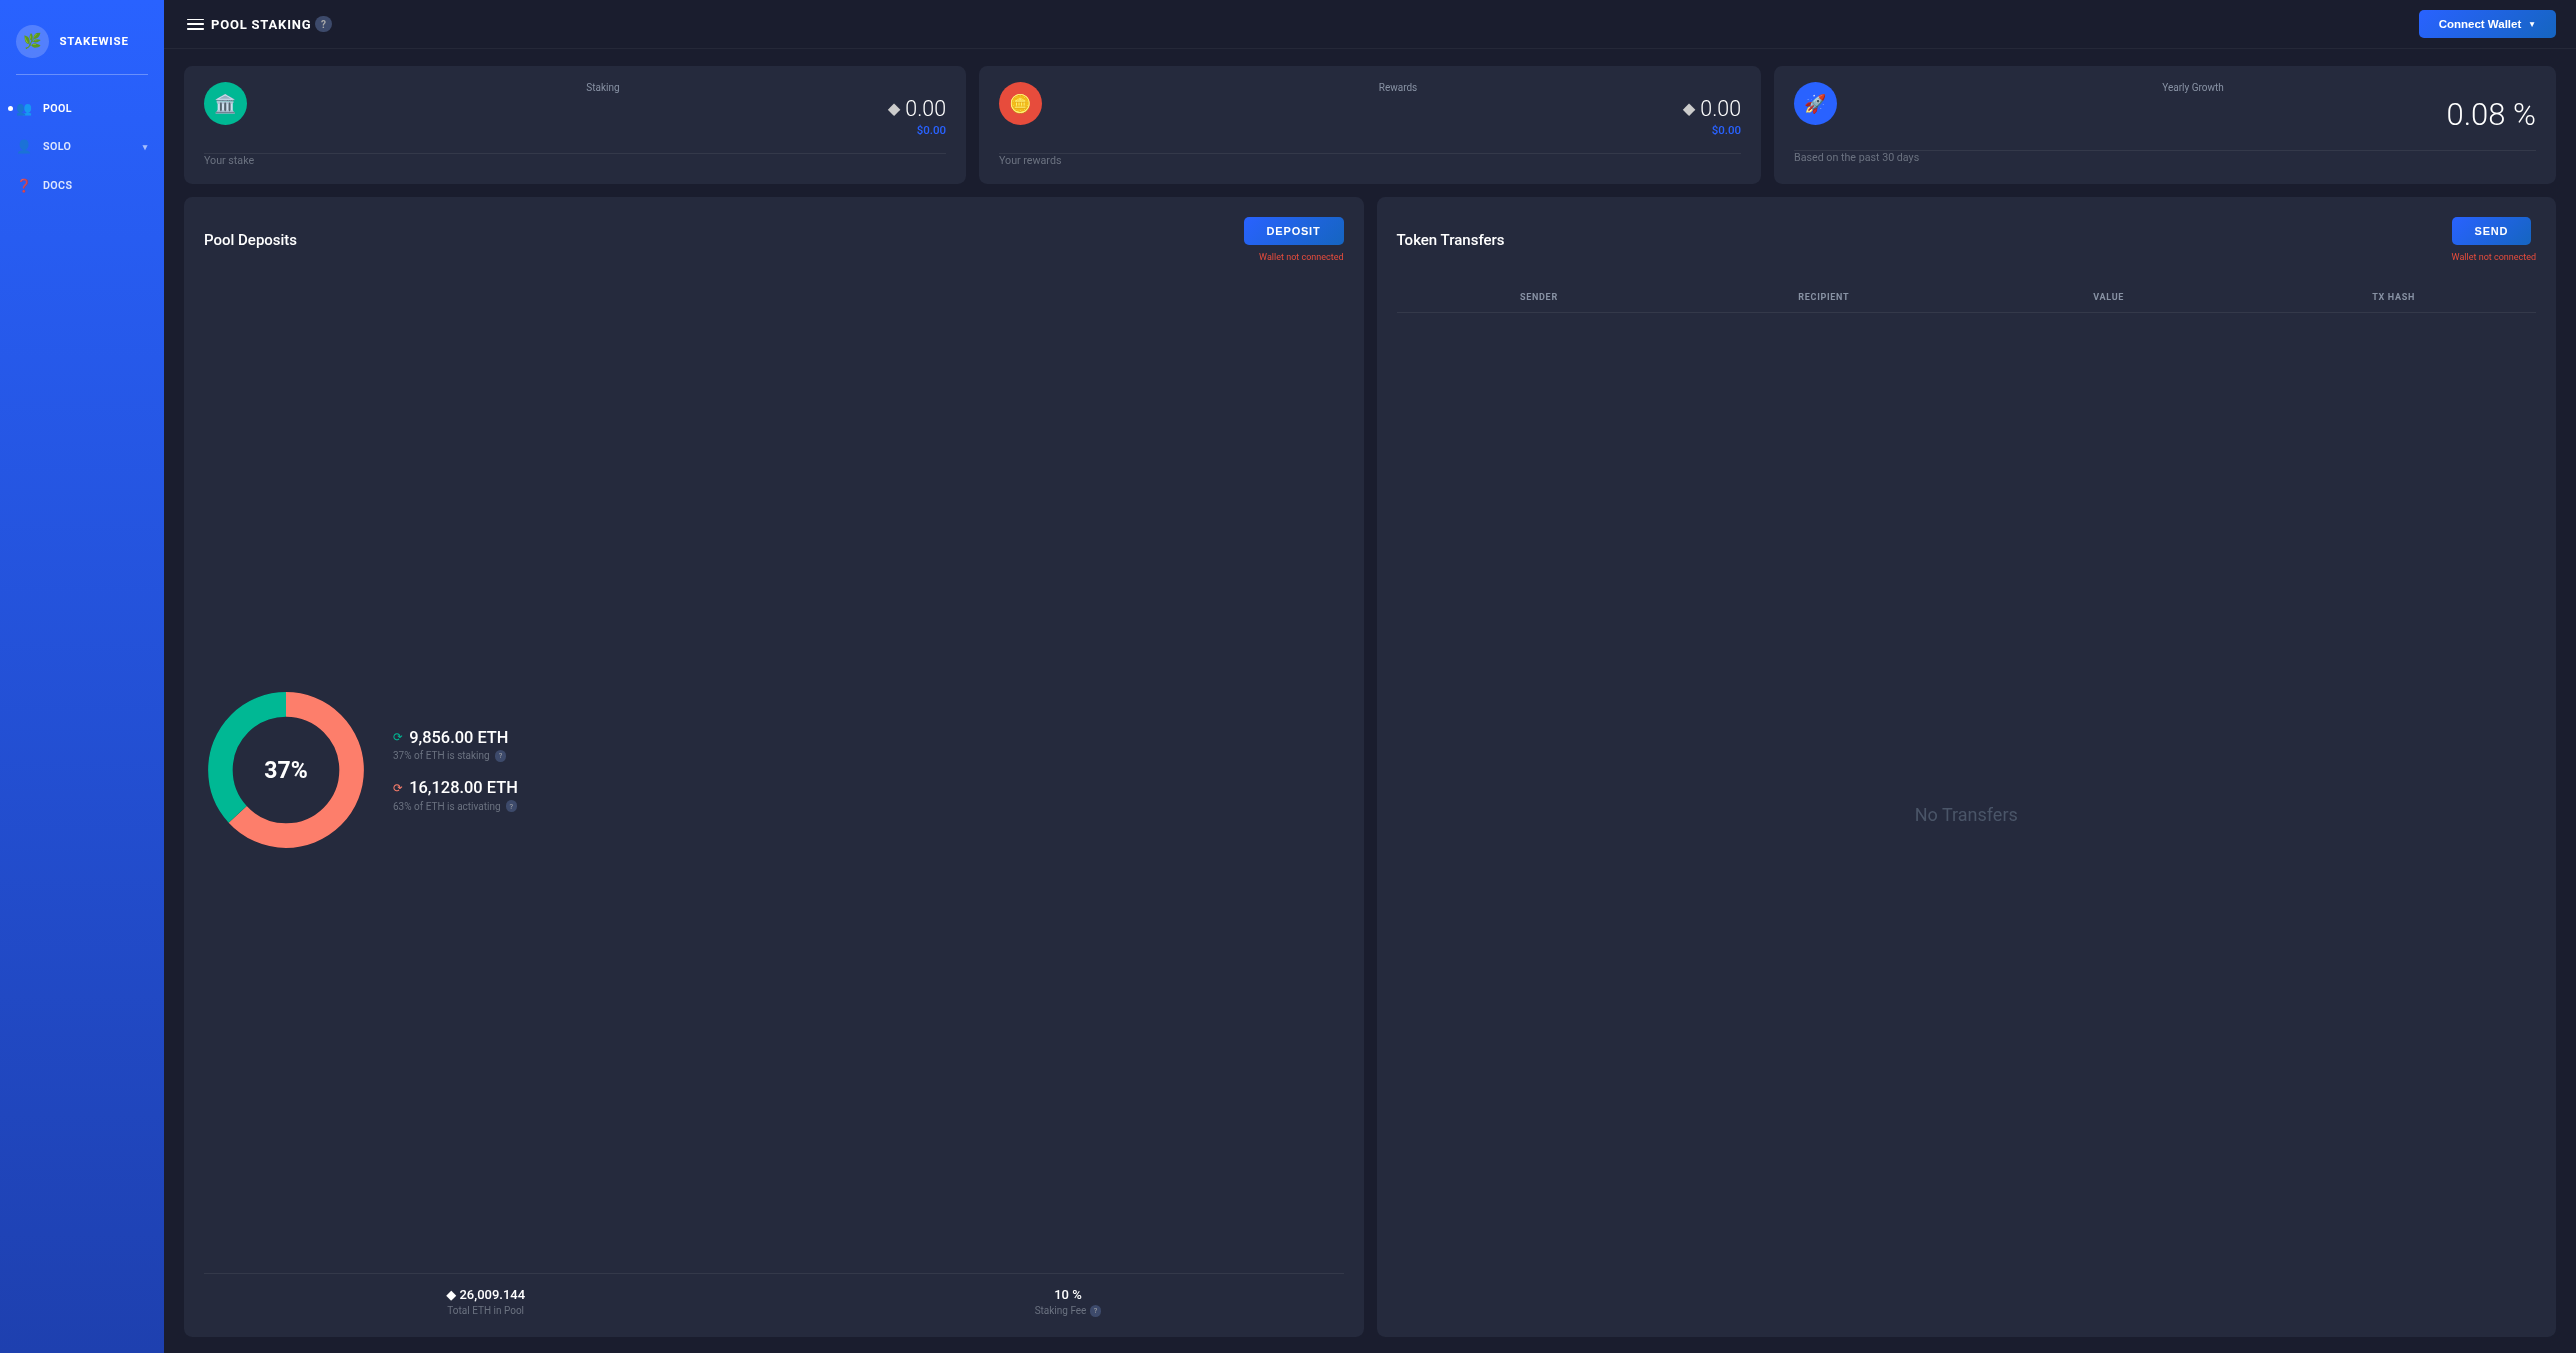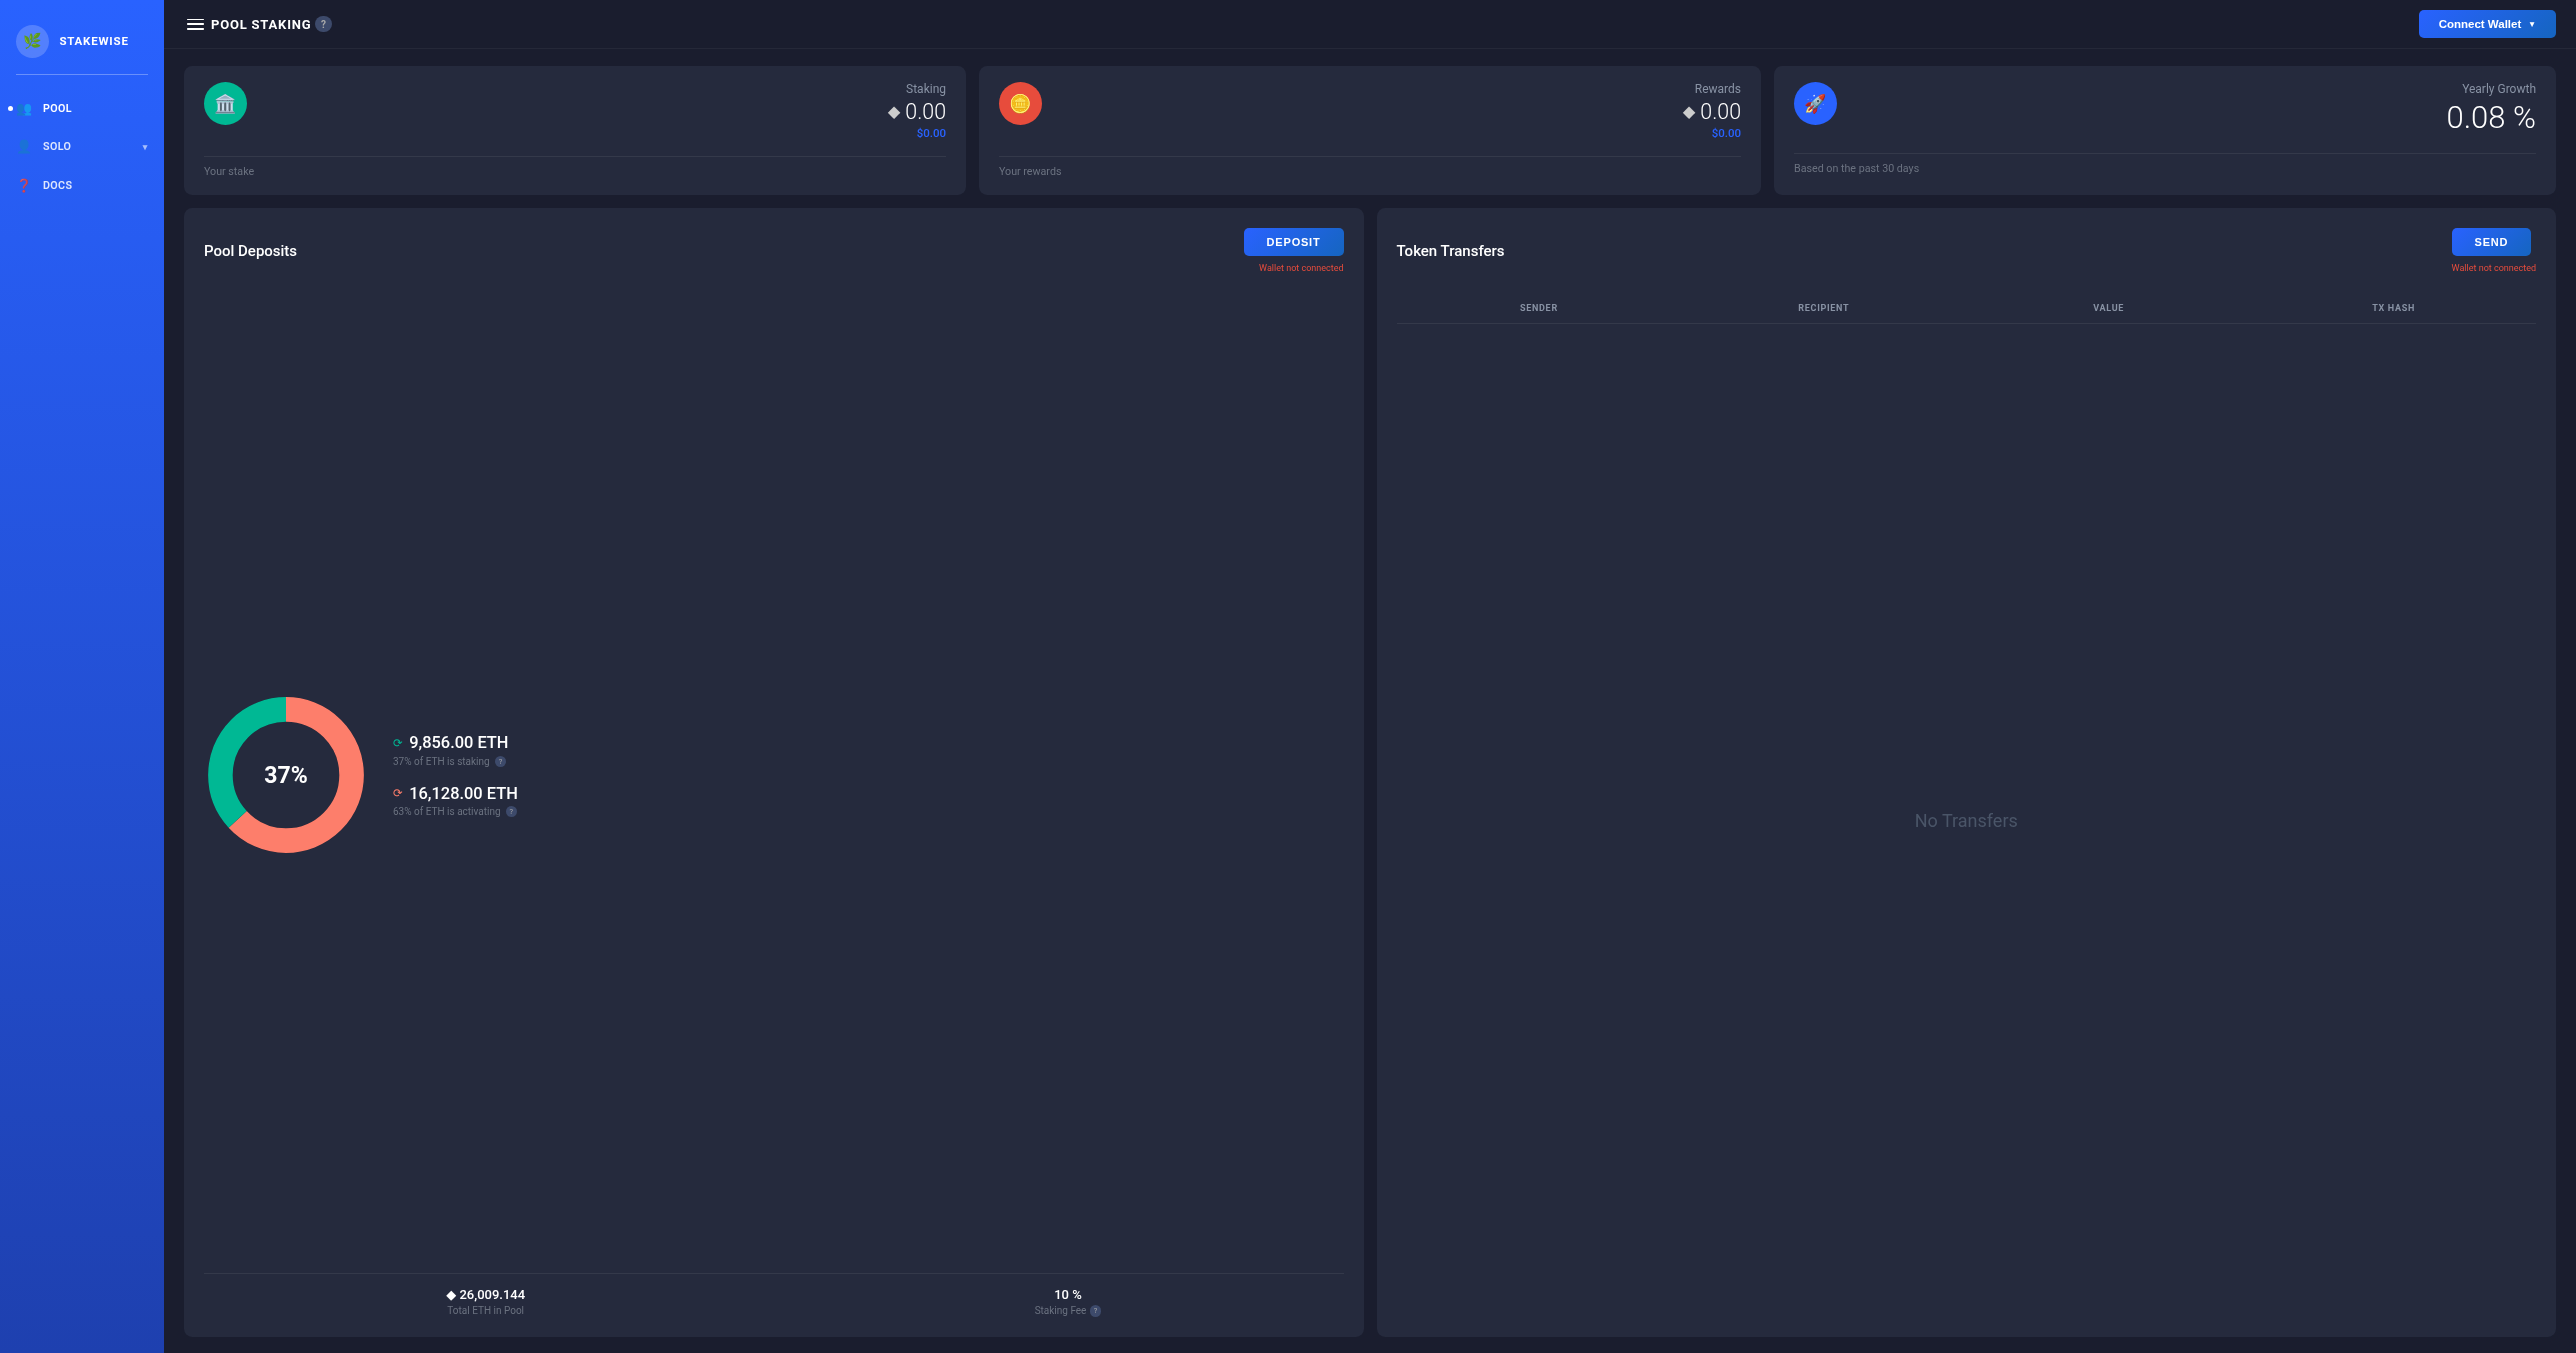--- a/index.html
+++ b/index.html
@@ -197,23 +197,23 @@
       font-size: 18px;
       flex-shrink: 0;
     }
     .stat-icon.teal { background: #00b894; }
     .stat-icon.red { background: #e74c3c; }
     .stat-icon.blue { background: #2962ff; }
     .stat-card-info {
       flex: 1;
     }
     .stat-label {
-      font-size: 12px;
+      font-size: 10px;
       color: #8892a4;
-      text-align: right;
+      text-align: center;
       margin-bottom: 3.3px;
     }
     .stat-value {
       font-size: 21.4px;
       font-weight: 300;
       color: #fff;
       text-align: right;
       display: flex;
       align-items: center;
       justify-content: flex-end;
@@ -225,21 +225,21 @@
     }
     .stat-usd {
       color: #2962ff;
       font-size: 11.5px;
       font-weight: 500;
       text-align: right;
       margin-top: 1.6px;
     }
     .stat-card-footer {
       margin-top: 16.4px;
-      padding-top: 8px;
+      padding-top: 0;
       border-top: 0.8px solid rgba(255,255,255,0.07);
       color: #6b7280;
       font-size: 10.7px;
     }
 
     
     .yearly-value {
       font-size: 31px;
       font-weight: 300;
       color: #fff;

